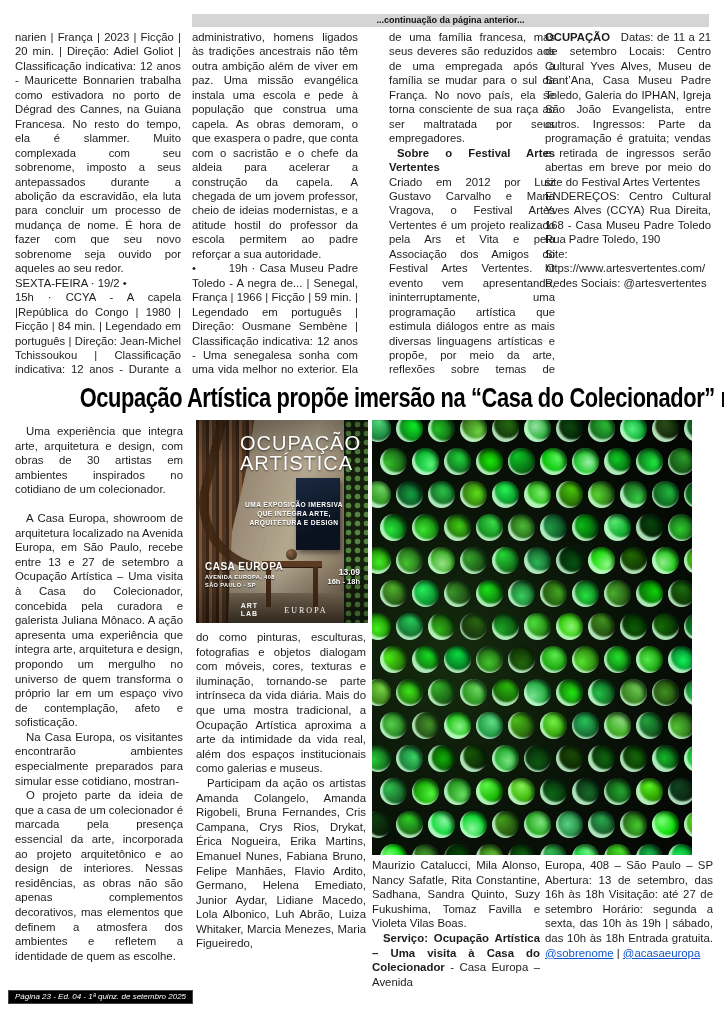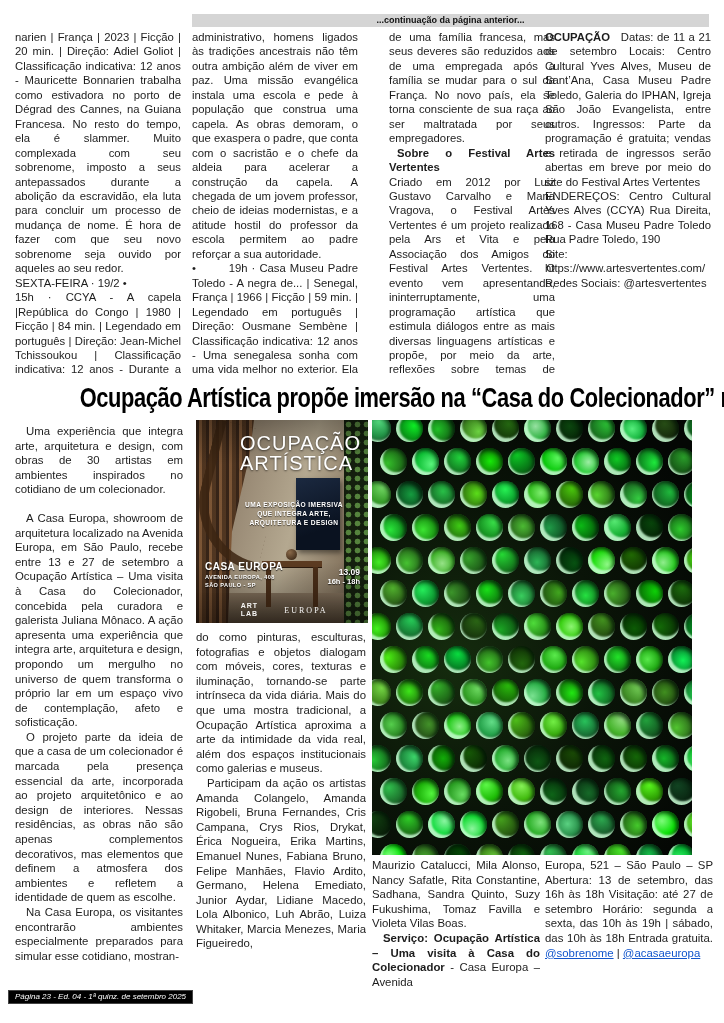--- a/index.html
+++ b/index.html
@@ -110,22 +110,22 @@
     <p>ENDEREÇOS: Centro Cultural Yves Alves (CCYA) Rua Direita, 168 - Casa Museu Padre Toledo Rua Padre Toledo, 190</p>
     <p>Site: https://www.artesvertentes.com/ Redes Sociais: @artesvertentes</p>
   </div>
 
   <div class="headline">Ocupação Artística propõe imersão na “Casa do Colecionador” na Casa Europa</div>
 
   <div class="acol a1">
     <p class="ind">Uma experiência que integra arte, arquitetura e design, com obras de 30 artistas em ambientes inspirados no cotidiano de um colecionador.</p>
     <div class="gap"></div>
     <p class="ind">A Casa Europa, showroom de arquitetura localizado na Avenida Europa, em São Paulo, recebe entre 13 e 27 de setembro a Ocupação Artística – Uma visita à Casa do Colecionador, concebida pela curadora e galerista Juliana Mônaco. A ação apresenta uma experiência que integra arte, arquitetura e design, propondo um mergulho no universo de quem transforma o próprio lar em um espaço vivo de contemplação, afeto e sofisticação.</p>
+    <p class="ind">Na Casa Europa, os visitantes encontrarão ambientes especialmente preparados para simular esse cotidiano, mostran-</p>
     <p class="ind">O projeto parte da ideia de que a casa de um colecionador é marcada pela presença essencial da arte, incorporada ao projeto arquitetônico e ao design de interiores. Nessas residências, as obras não são apenas complementos decorativos, mas elementos que definem a atmosfera dos ambientes e refletem a identidade de quem as escolhe.</p>
-    <p class="ind">Na Casa Europa, os visitantes encontrarão ambientes especialmente preparados para simular esse cotidiano, mostran-</p>
   </div>
 
   <div class="poster">
     <div class="p-floor"></div>
     <div class="p-green"></div>
     <div class="p-stairs"></div>
     <div class="p-rail"></div>
     <div class="p-art"></div>
     <div class="p-table">
       <div class="p-orb"></div>
@@ -306,17 +306,17 @@
 
   <div class="acol a3">
     <p>Maurizio Catalucci, Mila Alonso, Nancy Safatle, Rita Constantine, Sadhana, Sandra Quinto, Suzy Fukushima, Tomaz Favilla e Violeta Vilas Boas.</p>
     <p class="ind"><span class="bold">Serviço: Ocupação Artística – Uma visita à Casa do Colecionador</span><span> - Casa Europa – Avenida</span></p>
   </div>
   <div class="acol a2">
     <p>do como pinturas, esculturas, fotografias e objetos dialogam com móveis, cores, texturas e iluminação, tornando-se parte intrínseca da vida diária. Mais do que uma mostra tradicional, a Ocupação Artística aproxima a arte da intimidade da vida real, além dos espaços institucionais como galerias e museus.</p>
     <p class="ind">Participam da ação os artistas Amanda Colangelo, Amanda Rigobeli, Bruna Fernandes, Cris Campana, Crys Rios, Drykat, Érica Nogueira, Erika Martins, Emanuel Nunes, Fabiana Bruno, Felipe Manhães, Flavio Ardito, Germano, Helena Emediato, Junior Aydar, Lidiane Macedo, Lola Albonico, Luh Abrão, Luiza Whitaker, Marcia Menezes, Maria Figueiredo,</p>
   </div>
   <div class="acol a4">
-    <p><span>Europa, 521 – São Paulo – SP Abertura: 13 de setembro, das 16h às 18h Visitação: até 27 de setembro Horário: segunda a sexta, das 10h às 19h | sábado, das 10h às 18h Entrada gratuita. </span><a href="#" class="social">@sobrenome</a><span> | </span><a href="#" class="social">@acasaeuropa</a></p>
+    <p><span>Europa, 408 – São Paulo – SP Abertura: 13 de setembro, das 16h às 18h Visitação: até 27 de setembro Horário: segunda a sexta, das 10h às 19h | sábado, das 10h às 18h Entrada gratuita. </span><a href="#" class="social">@sobrenome</a><span> | </span><a href="#" class="social">@acasaeuropa</a></p>
   </div>
 
   <div class="footer">Página 23 - Ed. 04 - 1ª quinz. de setembro 2025</div>
 </div>
 
 </body></html>

